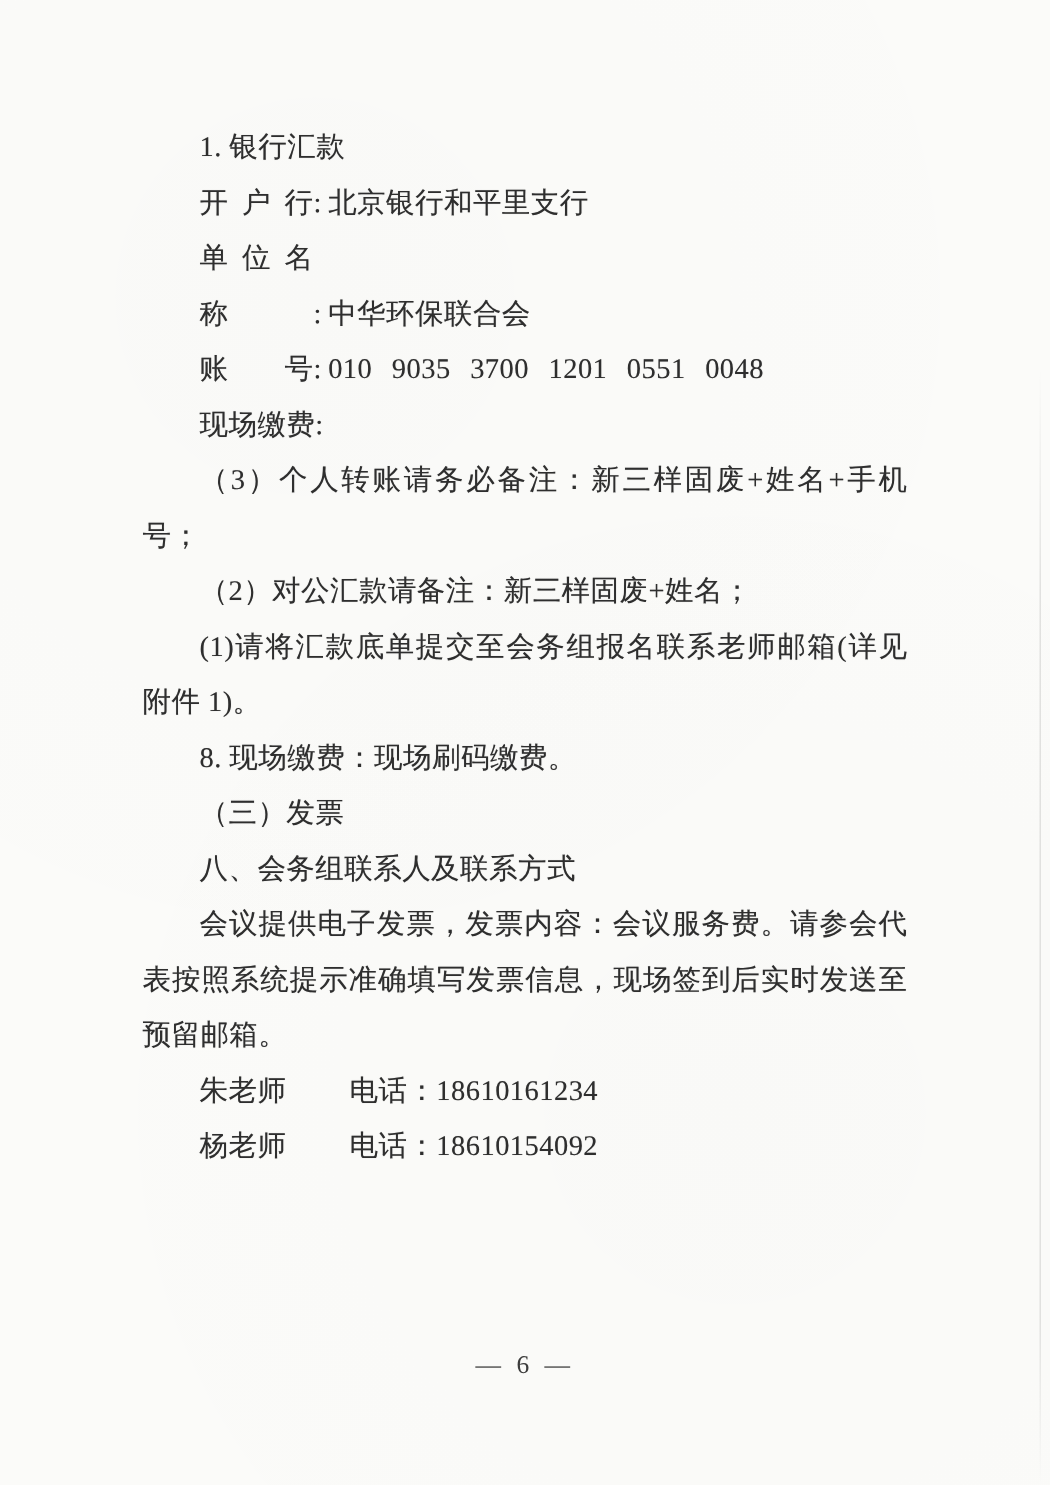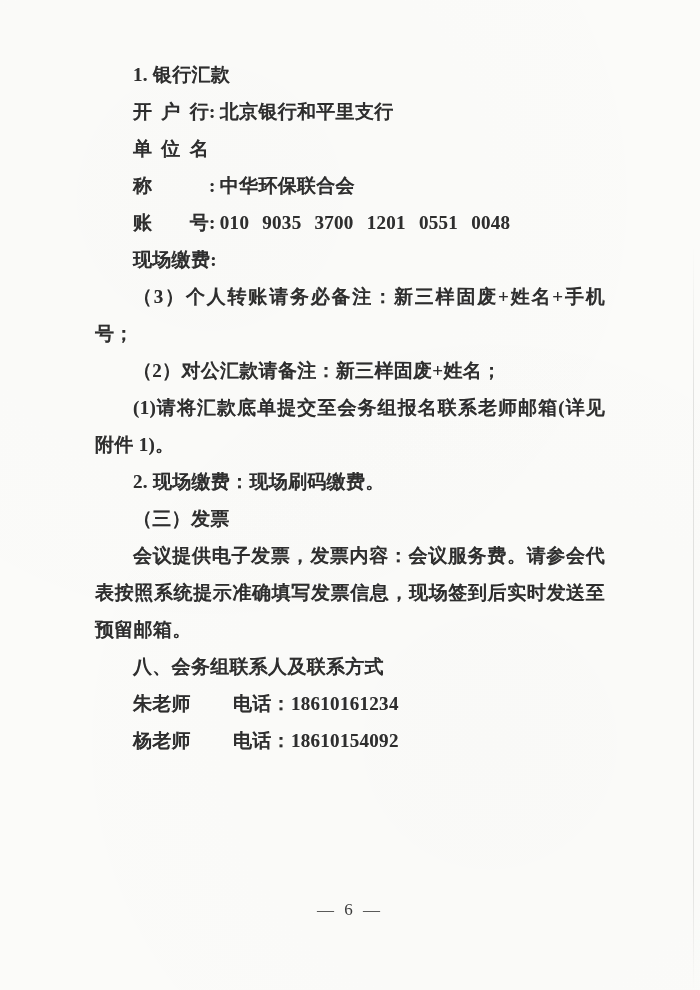--- a/index.html
+++ b/index.html
@@ -12,24 +12,23 @@
   }
   .page {
     position: absolute; inset: 0;
     background:
       radial-gradient(circle at 30% 20%, rgba(0,0,0,0.008), transparent 60%),
       radial-gradient(circle at 70% 75%, rgba(0,0,0,0.008), transparent 60%),
       #fbfbf9;
   }
   .text-block {
     position: absolute;
-    left: 95px; top: 56px; width: 510px;
+    left: 95px; top: 80px; width: 510px;
     color: #2e2e2e;
     text-shadow: 0 0 0.5px rgba(70,70,70,0.45);
-    font-weight: bold;
   }
   .para {
     margin: 0;
     font-size: 19px;
     line-height: 37px;
     text-indent: 2em;
     text-align: justify;
     letter-spacing: 0.3px;
   }
   .flabel {
@@ -87,27 +86,27 @@
     </p>
 
     <p class="para">现场缴费:</p>
 
     <p class="para">（3）个人转账请务必备注：新三样固废+姓名+手机号；</p>
 
     <p class="para">（2）对公汇款请备注：新三样固废+姓名；</p>
 
     <p class="para">(1)请将汇款底单提交至会务组报名联系老师邮箱(详见附件 1)。</p>
 
-    <p class="para">2. 现场缴费：现场刷码缴费。</p>
+    <p class="para">8. 现场缴费：现场刷码缴费。</p>
 
     <p class="para">（三）发票</p>
 
+    <p class="para">八、会务组联系人及联系方式</p>
+
     <p class="para">会议提供电子发票，发票内容：会议服务费。请参会代表按照系统提示准确填写发票信息，现场签到后实时发送至预留邮箱。</p>
-
-    <p class="para">八、会务组联系人及联系方式</p>
 
 
 
     <p class="para">
       <span class="cname">朱老师</span><span>电话：</span><span class="v-num">18610161234</span>
     </p>
 
     <p class="para">
       <span class="cname">杨老师</span><span>电话：</span><span class="v-num">18610154092</span>
     </p>

